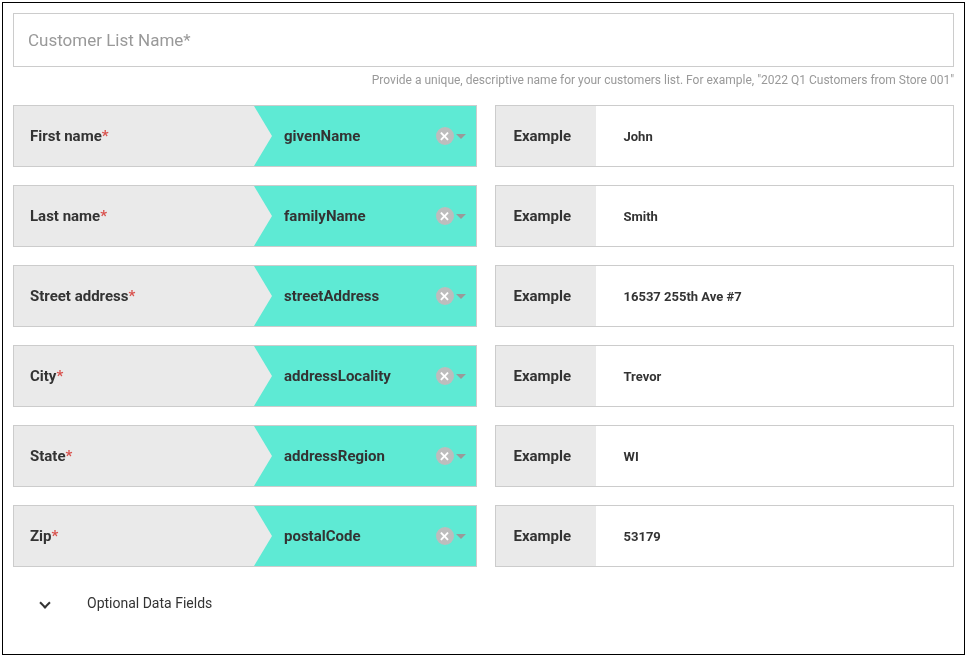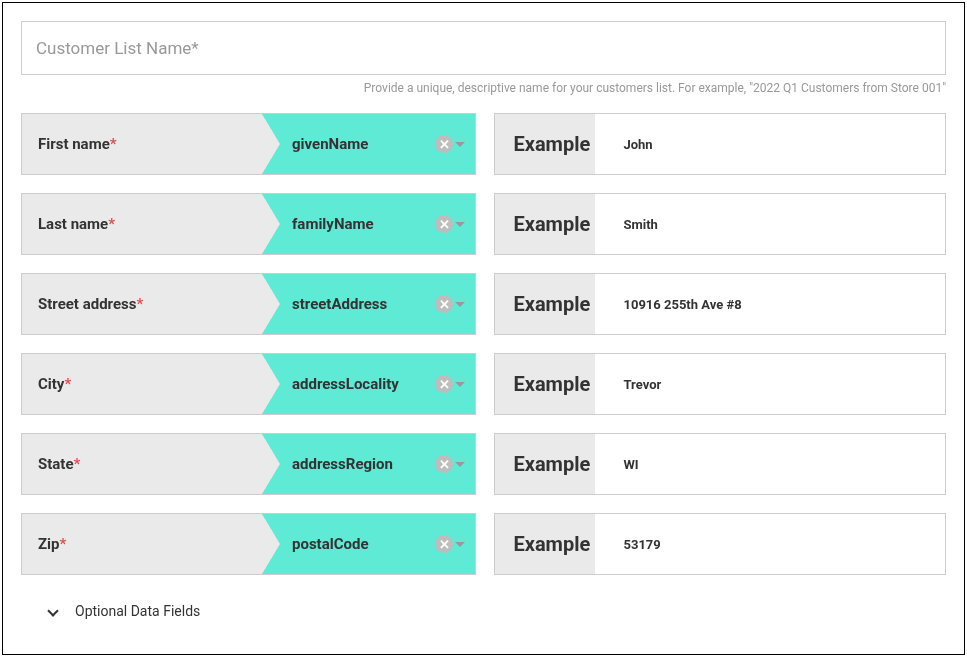--- a/index.html
+++ b/index.html
@@ -4,21 +4,21 @@
 <style>
   * { box-sizing: border-box; margin: 0; padding: 0; }
   body {
     font-family: -apple-system, BlinkMacSystemFont, "Segoe UI", Roboto, "Helvetica Neue", Arial, sans-serif;
     background: #fff;
     padding: 2px;
     width: 967px;
   }
   .outer {
     border: 1px solid #000;
-    padding: 18px;
+    padding: 10px;
     min-height: 653px;
   }
   .name-input {
     width: 100%;
     height: 54px;
     border: 1px solid #ccc;
     padding: 0 14px;
     font-size: 17px;
     color: #333;
     outline: none;
@@ -102,38 +102,38 @@
     height: 62px;
     border: 1px solid #ccc;
     background: #fff;
   }
   .example-label-cell {
     width: 100px;
     background: #eaeaea;
     display: flex;
     align-items: center;
     padding-left: 18px;
-    font-size: 20px;
+    font-size: 15px;
     font-weight: 700;
     color: #333;
     flex-shrink: 0;
   }
   .example-value-cell {
     flex: 1;
     display: flex;
     align-items: center;
     padding-left: 28px;
     font-size: 13px;
     font-weight: 700;
     color: #333;
   }
   .optional-row {
     display: flex;
     align-items: center;
-    gap: 18px;
+    gap: 38px;
     margin-top: 28px;
     padding-left: 28px;
     font-size: 14px;
     color: #333;
     cursor: pointer;
   }
   .chevron-icon {
     display: inline-block;
     width: 8px; height: 8px;
     border-right: 2px solid #333;
@@ -192,21 +192,21 @@
             <span class="req">*</span>
           </div>
           <div class="value-cell">
             <span class="val">streetAddress</span>
             <span class="clear-icon">✕</span>
             <span class="caret-icon"></span>
           </div>
         </div>
         <div class="example-box">
           <div class="example-label-cell">Example</div>
-          <div class="example-value-cell">10916 255th Ave #8</div>
+          <div class="example-value-cell">16537 255th Ave #7</div>
         </div>
       </div>
       <div class="row">
         <div class="map-box">
           <div class="label-cell">
             <span>City</span>
             <span class="req">*</span>
           </div>
           <div class="value-cell">
             <span class="val">addressLocality</span>

